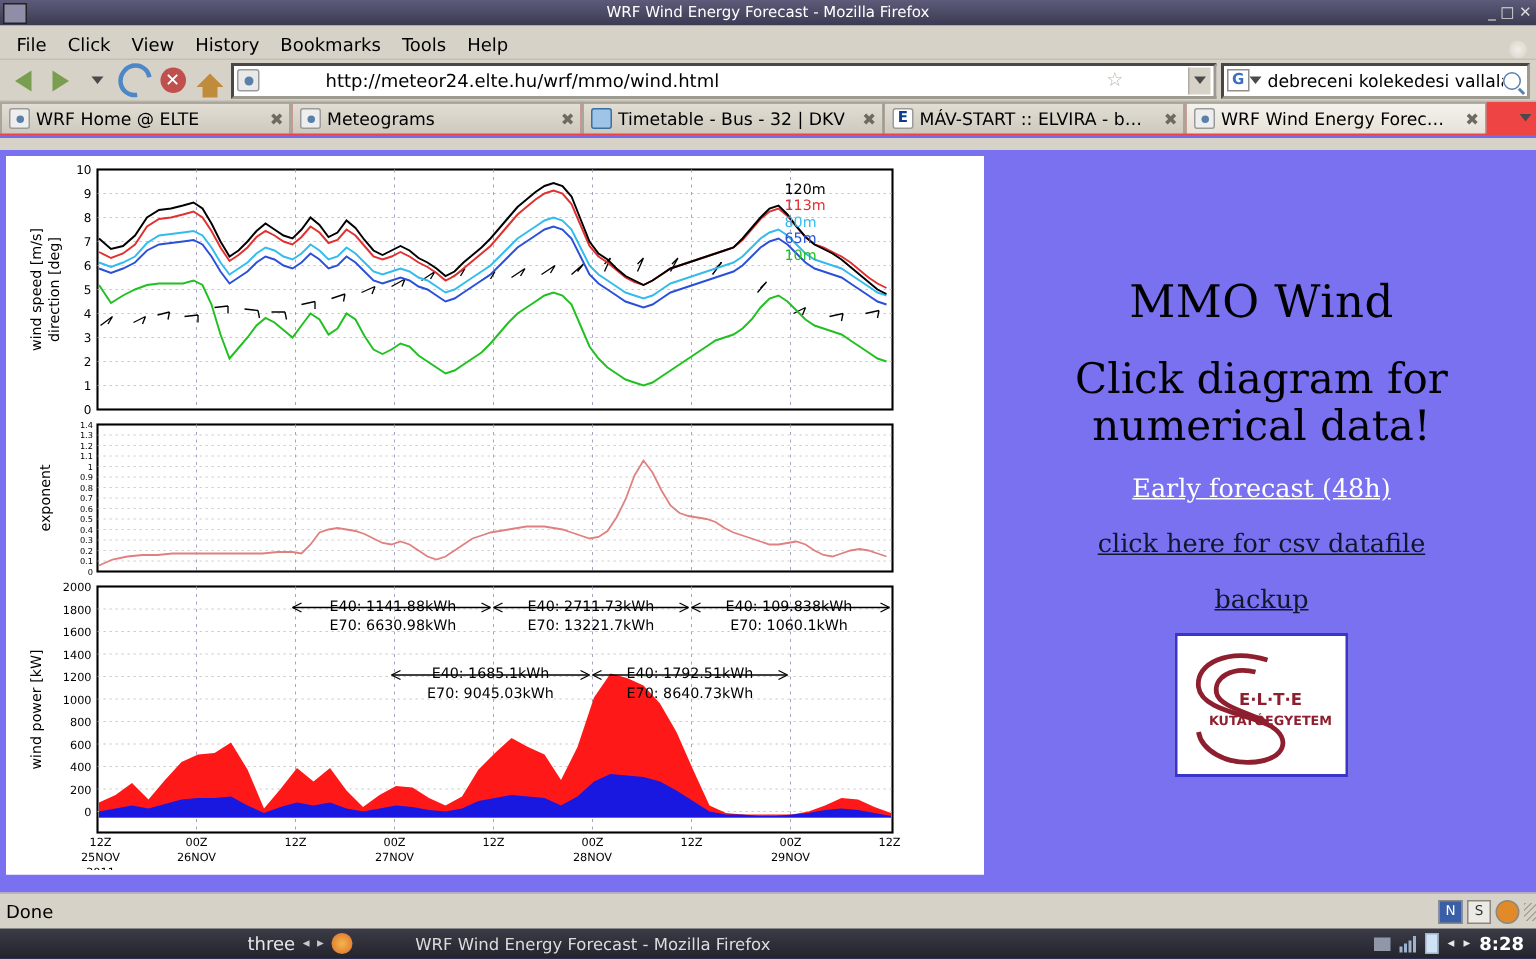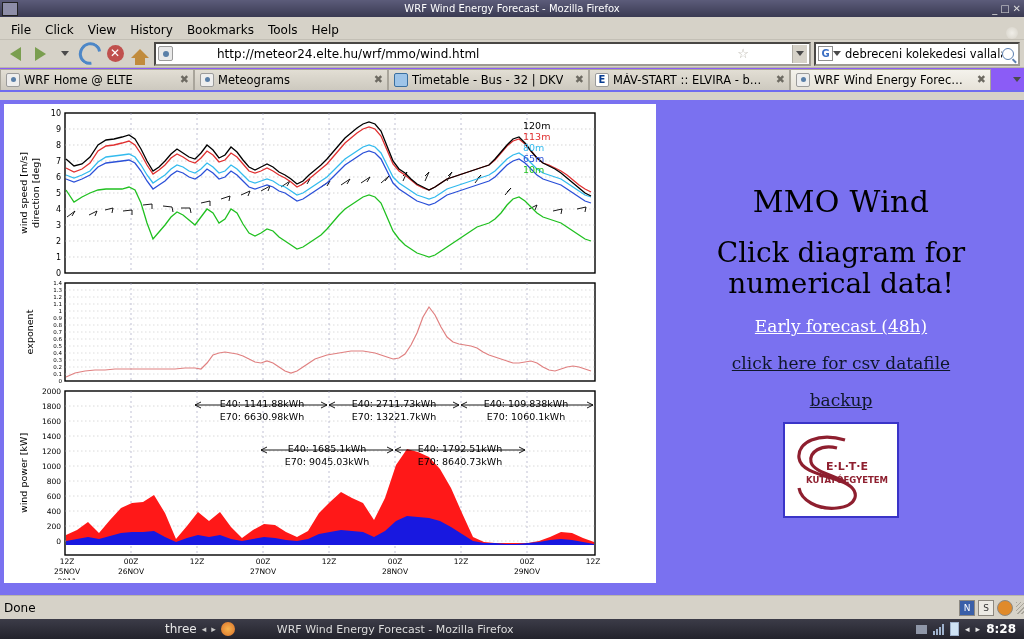--- a/index.html
+++ b/index.html
@@ -46,21 +46,21 @@
   .url-drop{width:14px;height:18px;background:#d6d2c8;border-left:1px solid #b0ada4;
     display:flex;align-items:center;justify-content:center;}
   .searchbar{width:198px;height:20px;background:#fff;border:2px inset #9d9a92;display:flex;align-items:center;padding:0 2px;}
   .g-ico{width:13px;height:13px;border:1px solid #8f8f8f;background:#fff;font-weight:bold;font-size:10px;
     color:#3b6fc4;display:flex;align-items:center;justify-content:center;line-height:13px;}
   .search-txt{flex:1;font-size:11.5px;color:#000;margin-left:4px;white-space:nowrap;overflow:hidden;}
   .mag{width:10px;height:10px;border:1.5px solid #5b7fb0;border-radius:50%;position:relative;margin-right:2px;}
   .mag::after{content:"";position:absolute;right:-4px;bottom:-3px;width:5px;height:1.5px;background:#5b7fb0;transform:rotate(45deg);}
 
   
-  .tabbar{height:22px;background:#8b5cf6;display:flex;align-items:center;border-bottom:2px solid #6f6cf0;}
+  .tabbar{height:22px;background:#ef4444;display:flex;align-items:flex-start;border-bottom:2px solid #6f6cf0;}
   .tab{height:20px;display:flex;align-items:center;gap:4px;padding:0 4px 0 5px;
     background:linear-gradient(#e2ded4,#cdc9bf);border:1px solid #a9a59b;border-bottom:none;
     font-size:11.5px;color:#000;cursor:pointer;max-width:190px;}
   .tab.active{background:linear-gradient(#f4f2ec,#e6e2d8);}
   .tab .favicon{width:12px;height:12px;border:1px solid #9b9b9b;border-radius:2px;background:#eee;
     display:flex;align-items:center;justify-content:center;flex:0 0 auto;}
   .tab .favicon i{width:5px;height:5px;border-radius:50%;background:#5a7fa8;font-style:normal;}
   .tab .favicon.bus{background:#9ec4e8;border-color:#3a6fa0;}
   .tab .favicon.mav{background:#fff;color:#0a3d91;font-weight:bold;font-size:10px;line-height:10px;}
   .tab .tlabel{white-space:nowrap;overflow:hidden;text-overflow:ellipsis;}

